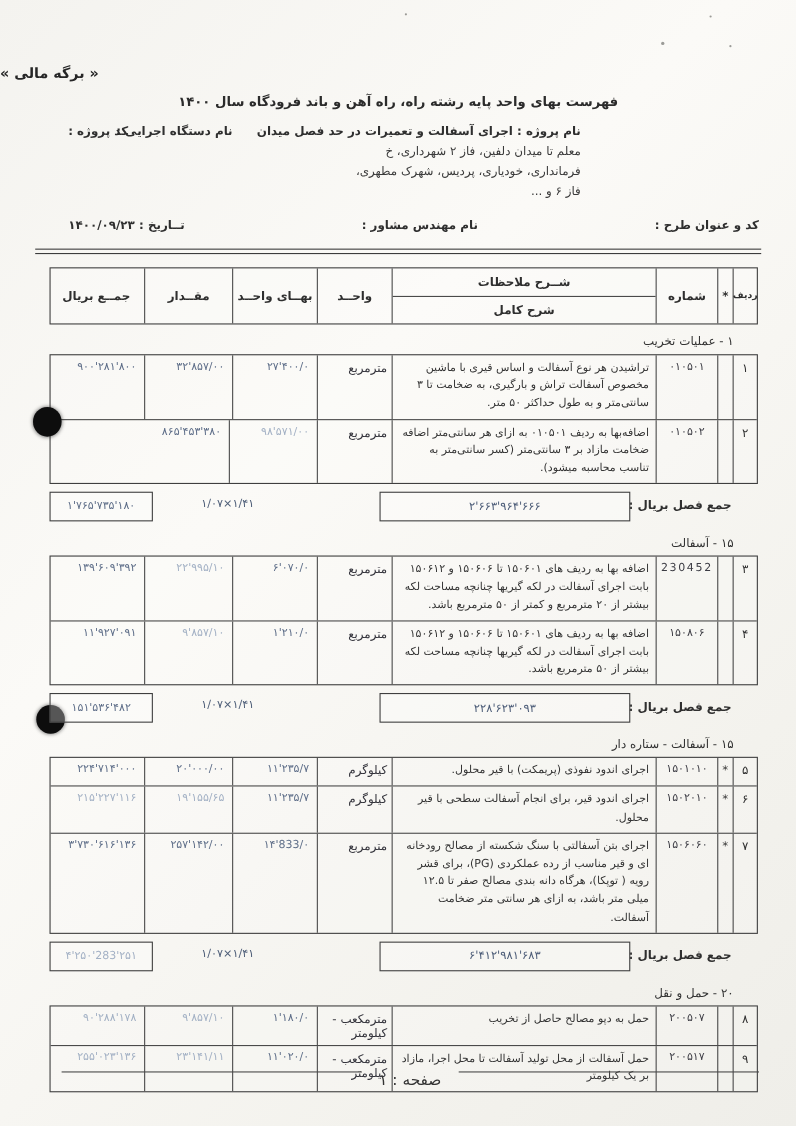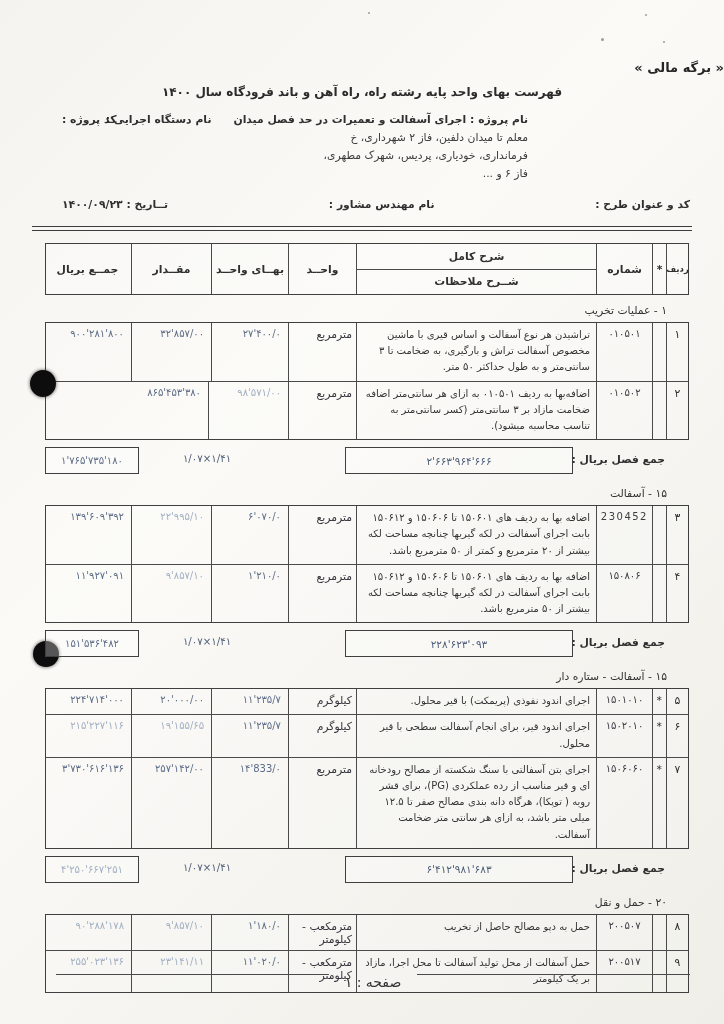--- a/index.html
+++ b/index.html
@@ -11,21 +11,21 @@
   }
   .speck{position:absolute;background:#9b9b97;border-radius:50%;}
   .sp1{left:601px;top:38px;width:3px;height:3px;}
   .sp2{left:645px;top:14px;width:2px;height:2px;}
   .sp3{left:663px;top:41px;width:2px;height:2px;}
   .sp4{left:368px;top:12px;width:2px;height:2px;}
   .hole{position:absolute;background:#0d0d0d;border-radius:50%;box-shadow:0 0 3px 1px rgba(30,30,30,.45);}
   .hole1{left:30px;top:370px;width:26px;height:27px;}
   .hole2{left:33px;top:641px;width:26px;height:26px;}
 
-  .doc-title{padding-top:60px;text-align:right;font-size:13px;font-weight:bold;color:#262626;}
+  .doc-title{padding-top:60px;text-align:left;font-size:13px;font-weight:bold;color:#262626;}
   .doc-subtitle{margin-top:10px;text-align:center;font-size:12px;font-weight:bold;color:#2b2b2b;}
 
   .meta{position:relative;margin-top:12px;font-size:10.8px;line-height:18px;}
   .m1{padding-right:196px;font-weight:bold;display:flex;gap:22px;align-items:baseline;}
   .m1 .code{position:absolute;left:62px;top:0;font-weight:bold;}
   .m2{padding-right:196px;font-weight:normal;color:#3a3a3a;}
   .m-row{display:flex;justify-content:space-between;margin-top:13px;padding:0 34px 0 62px;font-weight:bold;}
   .num{direction:ltr;unicode-bidi:embed;}
 
   .double-rule{margin:12px 32px 0 32px;height:3px;border-top:1.5px solid #3c3c3c;border-bottom:1px solid #3c3c3c;}
@@ -102,22 +102,22 @@
 
   <div class="double-rule"></div>
 
   <div class="tbl">
 
     <div class="thead">
       <div class="c-row">ردیف</div>
       <div class="c-star">*</div>
       <div class="c-num">شماره</div>
       <div class="c-desc hdr-desc">
+        <div>شــرح ملاحظات</div>
         <div>شرح کامل</div>
-        <div>شــرح ملاحظات</div>
       </div>
       <div class="c-unit">واحــد</div>
       <div class="c-price">بهــای واحــد</div>
       <div class="c-qty">مقــدار</div>
       <div class="c-total">جمــع بریال</div>
     </div>
 
     <div class="sec-title">۱ - عملیات تخریب</div>
     <div class="block">
       <div class="trow">
@@ -207,21 +207,21 @@
         <div class="c-unit">مترمربع</div>
         <div class="c-price">۱۴'833/۰</div>
         <div class="c-qty">۲۵۷'۱۴۲/۰۰</div>
         <div class="c-total">۳'۷۳۰'۶۱۶'۱۳۶</div>
       </div>
     </div>
     <div class="sumrow">
       <span class="sum-label">جمع فصل بریال :</span>
       <span class="sum-box num">۶'۴۱۲'۹۸۱'۶۸۳</span>
       <span class="coeff num">۱/۰۷×۱/۴۱</span>
-      <span class="final-box num faint">۴'۲۵۰'۶۶۷'۲۵۱</span>
+      <span class="final-box num faint">۴'۲۵۰'283'۲۵۱</span>
     </div>
 
     <div class="sec-title">۲۰ - حمل و نقل</div>
     <div class="block">
       <div class="trow">
         <div class="c-row">۸</div>
         <div class="c-star"></div>
         <div class="c-num">۲۰۰۵۰۷</div>
         <div class="c-desc">حمل به دپو مصالح حاصل از تخریب</div>
         <div class="c-unit">مترمکعب - کیلومتر</div>

